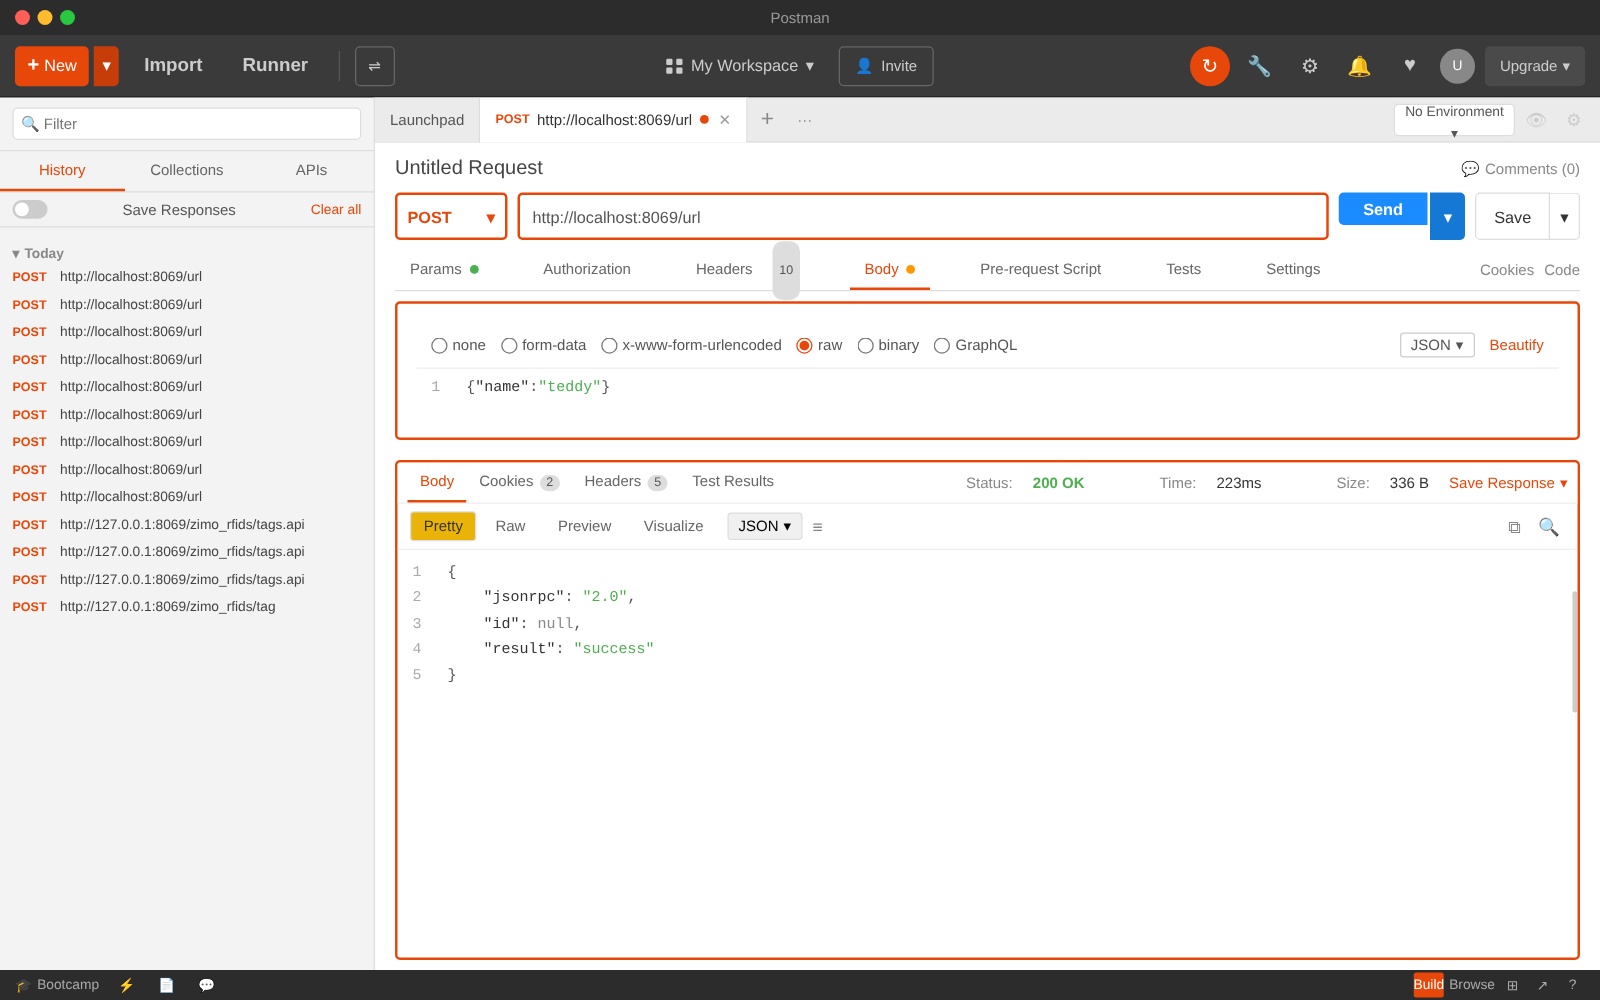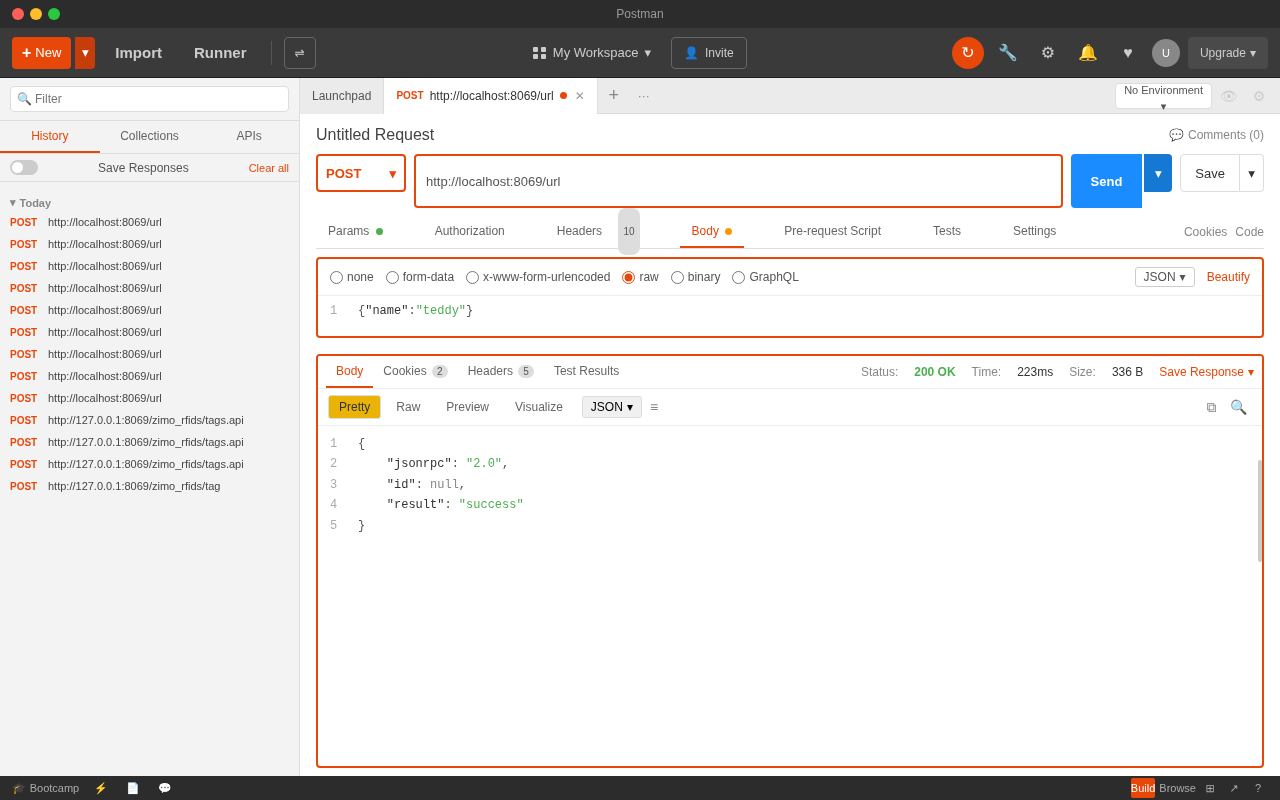--- a/index.html
+++ b/index.html
@@ -78,56 +78,56 @@
     .request-area { padding: 12px 16px 0; flex-shrink: 0; }
     .request-header { display: flex; align-items: center; justify-content: space-between; margin-bottom: 10px; }
     .request-title { font-size: 16px; font-weight: 500; color: #444; }
     .comments-btn { background: none; border: none; color: #888; font-size: 12px; cursor: pointer; display: flex; align-items: center; gap: 4px; }
 
     .url-bar { display: flex; gap: 8px; margin-bottom: 4px; }
     .method-select { background: white; border: 2px solid #e8470a; border-radius: 4px; padding: 0 8px; height: 38px; font-size: 13px; font-weight: 600; color: #e8470a; cursor: pointer; display: flex; align-items: center; gap: 4px; min-width: 90px; position: relative; }
     .method-select-arrow { color: #e8470a; margin-left: auto; }
     .url-input-wrap { flex: 1; border: 2px solid #e8470a; border-radius: 4px; display: flex; align-items: center; }
     .url-input { flex: 1; border: none; padding: 0 10px; height: 34px; font-size: 13px; color: #555; outline: none; background: transparent; }
-    .send-btn { background: #1a8cff; color: white; border: none; height: 54px; padding: 0 20px; border-radius: 4px 0 0 4px; font-size: 13px; font-weight: 600; cursor: pointer; }
+    .send-btn { background: #1a8cff; color: white; border: none; height: 26px; padding: 0 20px; border-radius: 4px 0 0 4px; font-size: 13px; font-weight: 600; cursor: pointer; }
     .send-arrow { background: #1578d4; color: white; border: none; height: 38px; width: 28px; border-radius: 0 4px 4px 0; cursor: pointer; display: flex; align-items: center; justify-content: center; }
     .save-btn-wrap { display: flex; }
     .save-btn { background: white; color: #333; border: 1px solid #ddd; height: 38px; padding: 0 14px; border-radius: 4px 0 0 4px; font-size: 13px; cursor: pointer; }
     .save-btn-arrow { background: white; color: #333; border: 1px solid #ddd; border-left: none; height: 38px; width: 24px; border-radius: 0 4px 4px 0; cursor: pointer; display: flex; align-items: center; justify-content: center; }
 
     
     .req-tabs { display: flex; align-items: center; border-bottom: 1px solid #ddd; margin-top: 8px; gap: 28px; }
     .req-tab { padding: 8px 12px; font-size: 12px; color: #666; cursor: pointer; border-bottom: 2px solid transparent; background: none; border-top: none; border-left: none; border-right: none; }
     .req-tab.active { color: #e8470a; border-bottom: 2px solid #e8470a; font-weight: 500; }
     .req-tab-badge { background: #ddd; color: #555; font-size: 10px; padding: 18px 5px; border-radius: 8px; margin-left: 13px; }
     .req-tab-dot { width: 7px; height: 7px; border-radius: 50%; background: #4caf50; display: inline-block; margin-left: 3px; }
     .req-tab-dot.orange { background: #ff9800; }
     .req-right { margin-left: auto; display: flex; gap: 8px; font-size: 12px; color: #888; }
     .req-right a { color: #888; text-decoration: none; cursor: pointer; }
 
     
-    .body-section { border: 2px solid #e8470a; border-radius: 4px; margin: 8px 16px; padding: 0; flex-shrink: 0; }
+    .body-section { border: 2px solid #e8470a; border-radius: 4px; margin: 8px 16px; padding: 15px; flex-shrink: 0; }
     .body-options { display: flex; align-items: center; gap: 12px; padding: 8px 12px; border-bottom: 1px solid #eee; flex-wrap: wrap; }
     .radio-opt { display: flex; align-items: center; gap: 4px; font-size: 12px; color: #555; cursor: pointer; }
     .radio-opt input { cursor: pointer; accent-color: #e8470a; }
     .json-select { display: flex; align-items: center; gap: 4px; margin-left: auto; }
     .json-btn { background: transparent; border: 1px solid #ccc; border-radius: 3px; padding: 2px 8px; font-size: 12px; color: #555; cursor: pointer; display: flex; align-items: center; gap: 4px; }
     .beautify-btn { background: none; border: none; color: #e8470a; font-size: 12px; cursor: pointer; }
     .code-editor { padding: 8px 12px; font-family: 'Courier New', monospace; font-size: 12px; min-height: 40px; display: flex; align-items: flex-start; gap: 12px; }
     .line-num { color: #aaa; min-width: 16px; }
 
     
     .response-area { border: 2px solid #e8470a; border-radius: 4px; margin: 8px 16px; flex: 1; display: flex; flex-direction: column; overflow: hidden; min-height: 200px; }
     .resp-tabs-bar { display: flex; align-items: center; background: white; border-bottom: 1px solid #eee; padding: 0 8px; }
     .resp-tab { padding: 8px 10px; font-size: 12px; color: #666; cursor: pointer; border-bottom: 2px solid transparent; background: none; border-top: none; border-left: none; border-right: none; }
     .resp-tab.active { color: #e8470a; border-bottom: 2px solid #e8470a; font-weight: 500; }
     .resp-tab-badge { background: #ddd; color: #555; font-size: 10px; padding: 1px 5px; border-radius: 8px; margin-left: 2px; }
     .resp-status { margin-left: auto; font-size: 12px; display: flex; gap: 16px; align-items: center; }
     .status-ok { color: #4caf50; font-weight: 600; }
-    .status-label { color: #888; }
+    .status-label { color: #888; margin-left: 44px; }
     .save-resp-btn { background: none; border: none; color: #e8470a; font-size: 12px; cursor: pointer; display: flex; align-items: center; gap: 4px; }
 
     
     .resp-subtabs { display: flex; align-items: center; padding: 6px 10px; border-bottom: 1px solid #eee; gap: 4px; }
     .resp-subtab { padding: 4px 10px; font-size: 12px; color: #666; border: 1px solid transparent; border-radius: 3px; cursor: pointer; background: none; }
     .resp-subtab.active { background: #eab308; border-color: #ddd; color: #333; font-weight: 500; }
     .resp-json-btn { background: #f0f0f0; border: 1px solid #ddd; border-radius: 3px; padding: 3px 8px; font-size: 12px; cursor: pointer; display: flex; align-items: center; gap: 4px; margin-left: 4px; }
     .resp-icons { margin-left: auto; display: flex; gap: 6px; }
     .resp-icon-btn { background: none; border: none; color: #888; cursor: pointer; font-size: 14px; padding: 2px 4px; }
 

